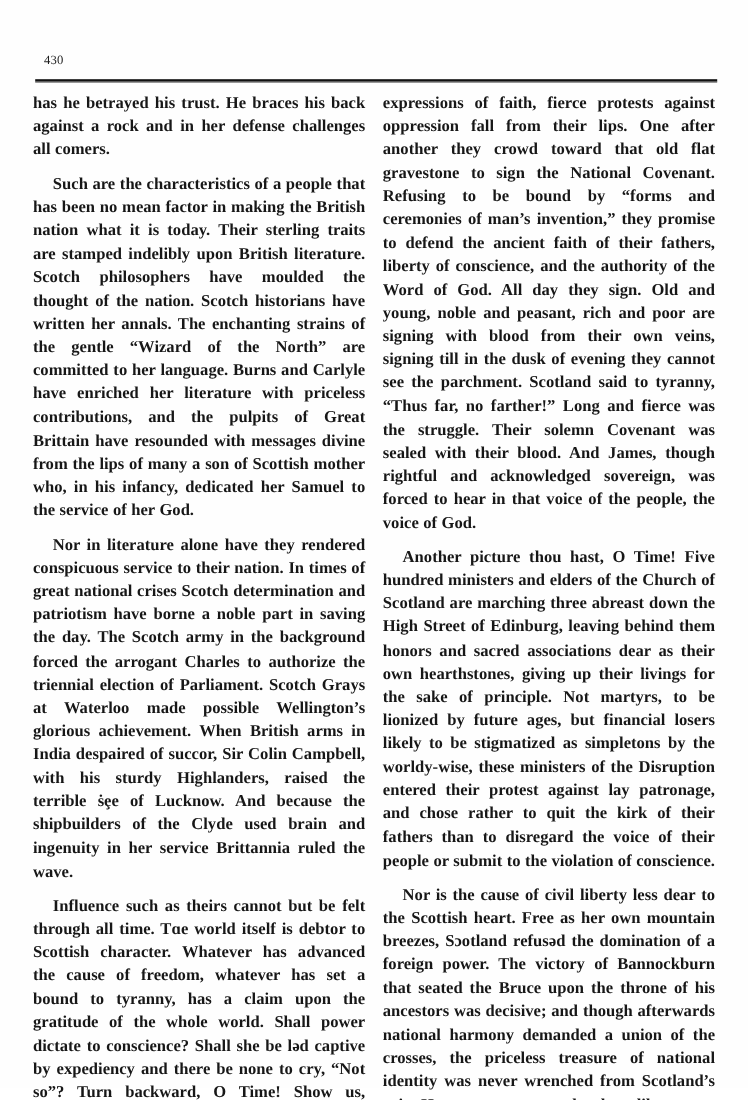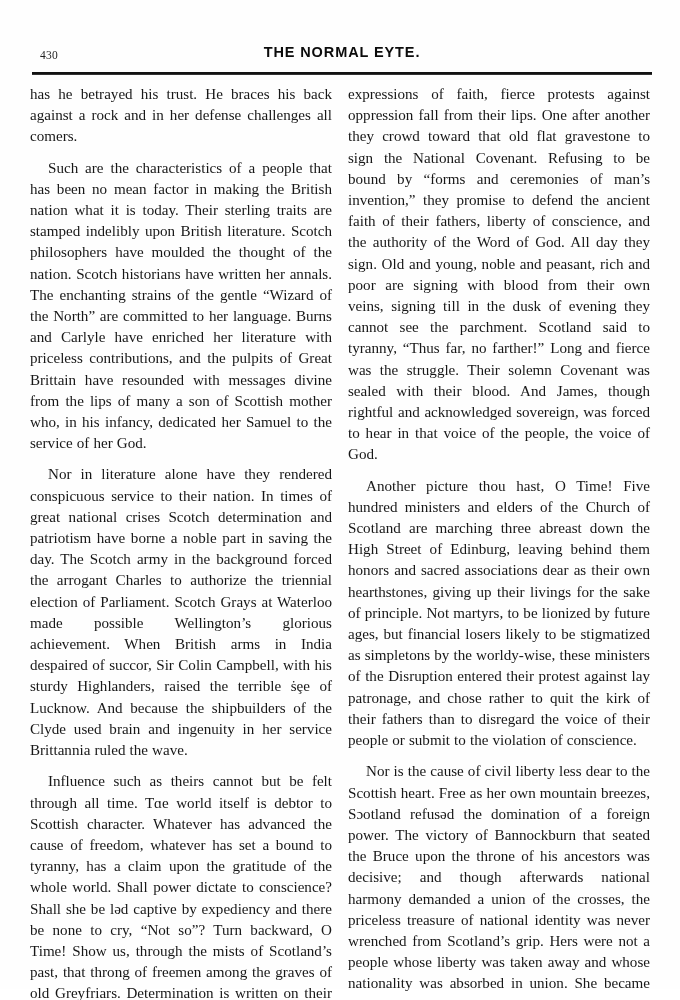--- a/index.html
+++ b/index.html
@@ -66,20 +66,21 @@
     border-bottom: 0.8px solid #333;
   }
 
   
   .columns {
     position: absolute;
     left: 0;
     top: 84px;
     width: 680px;
     height: 880px;
+    font-weight: bold;
   }
   .col {
     position: absolute;
     top: 0;
     width: 302px;
   }
   .col-left  { left: 30px; }
   .col-right { left: 348px; }
 
   .col p {
@@ -98,21 +99,20 @@
   
   .col p { text-align-last: left; }
 </style>
 </head>
 <body>
 
 <div class="page">
 
   <div class="masthead">
     <span class="folio">430</span>
-    <span class="running-title">THE NORMAL EYTE.</span>
   </div>
 
   <div class="rule"></div>
 
   <div class="columns">
     <div class="col col-left">
       <p>has he betrayed his trust. He braces his back against a rock and in her defense challenges all comers.</p>
       <p class="indent">Such are the characteristics of a people that has been no mean factor in making the British nation what it is today. Their sterling traits are stamped indelibly upon British literature. Scotch philosophers have moulded the thought of the nation. Scotch historians have written her annals. The enchanting strains of the gentle “Wizard of the North” are committed to her language. Burns and Carlyle have enriched her literature with priceless contributions, and the pulpits of Great Brittain have resounded with messages divine from the lips of many a son of Scottish mother who, in his infancy, dedicated her Samuel to the service of her God.</p>
       <p class="indent">Nor in literature alone have they rendered conspicuous service to their nation. In times of great national crises Scotch determination and patriotism have borne a noble part in saving the day. The Scotch army in the background forced the arrogant Charles to authorize the triennial election of Parliament. Scotch Grays at Waterloo made possible Wellington’s glorious achievement. When British arms in India despaired of succor, Sir Colin Campbell, with his sturdy Highlanders, raised the terrible ṡȩe of Lucknow. And because the shipbuilders of the Clyde used brain and ingenuity in her service Brittannia ruled the wave.</p>
       <p class="indent">Influence such as theirs cannot but be felt through all time. Tɑe world itself is debtor to Scottish character. Whatever has advanced the cause of freedom, whatever has set a bound to tyranny, has a claim upon the gratitude of the whole world. Shall power dictate to conscience? Shall she be lǝd captive by expediency and there be none to cry, “Not so”? Turn backward, O Time! Show us, through the mists of Scotland’s past, that throng of freemen among the graves of old Greyfriars. Determination is written on their faces. Devout</p>

